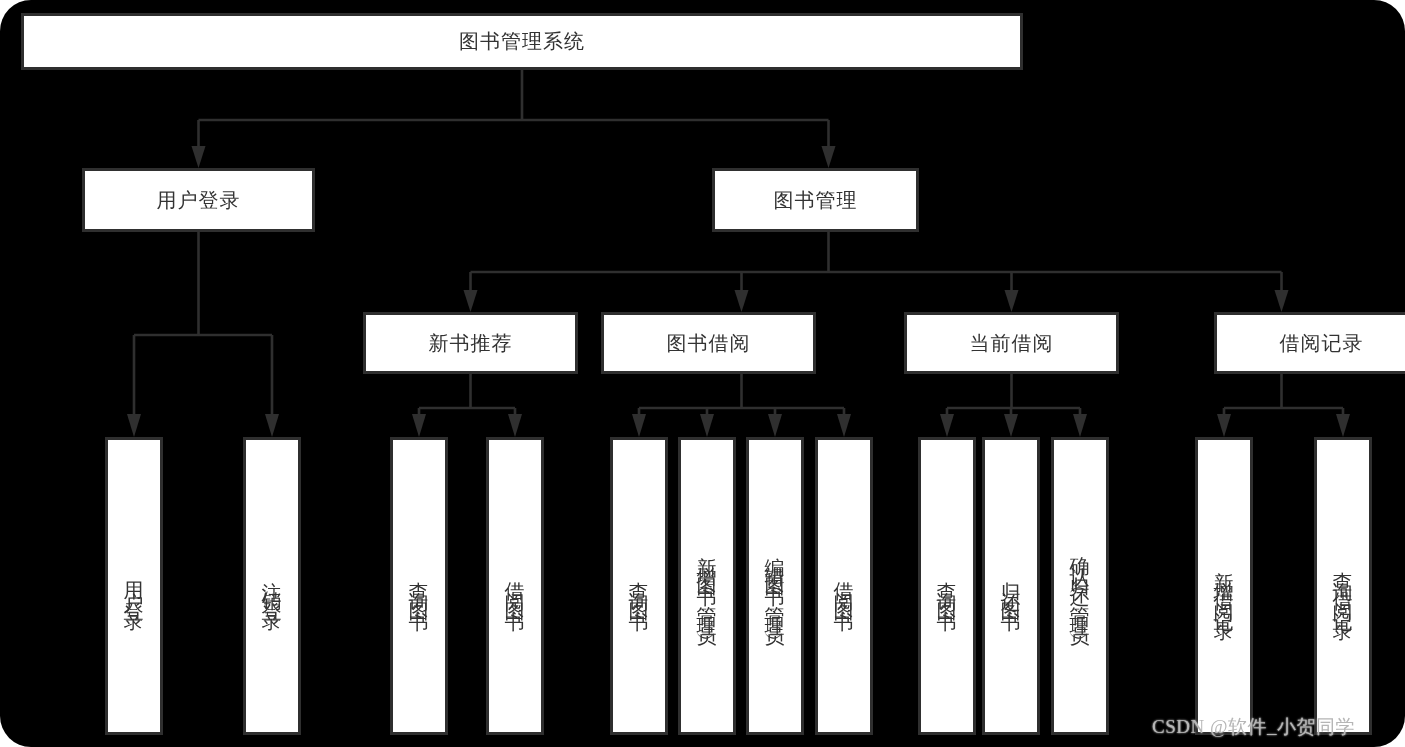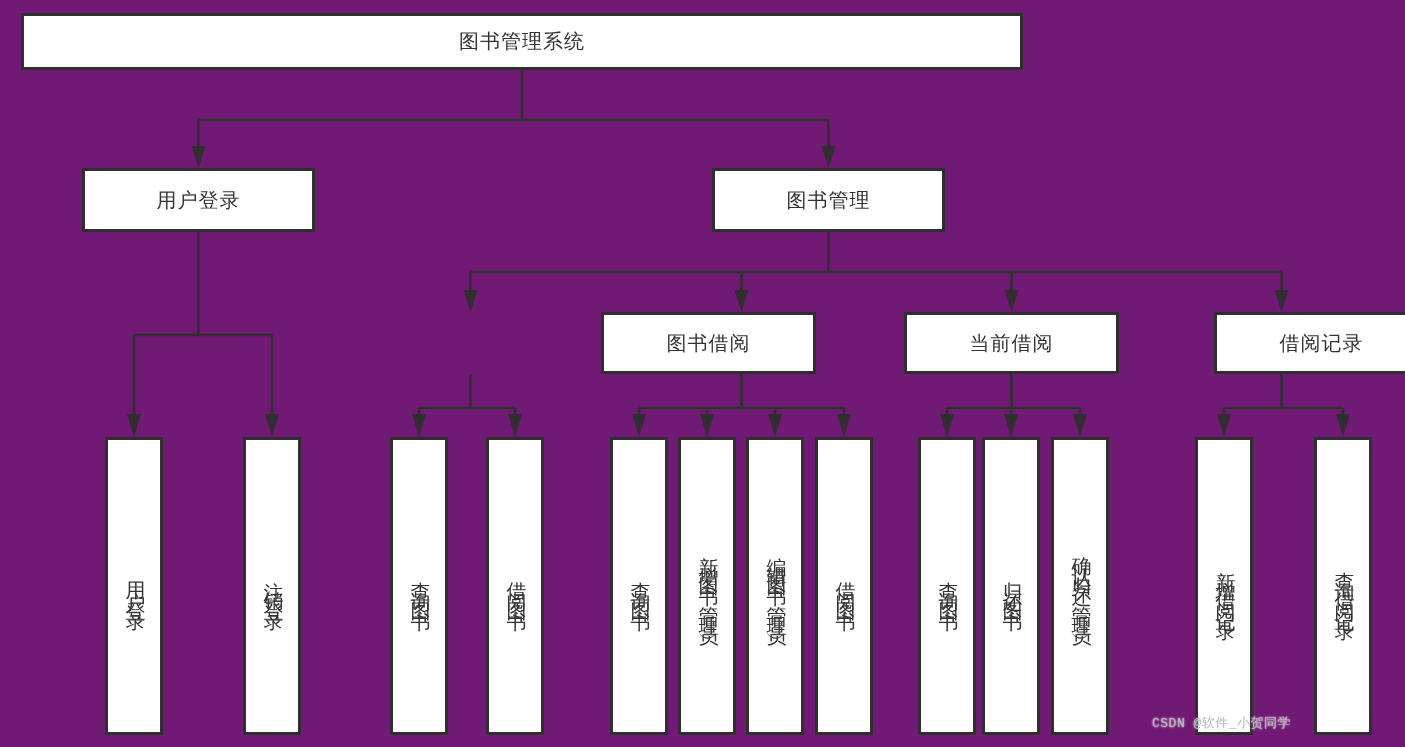--- a/index.html
+++ b/index.html
@@ -1,21 +1,22 @@
 <!DOCTYPE html>
 <html><head>
 <meta charset="utf-8">
 <style>
   html,body{margin:0;padding:0;background:#ffffff;}
   #canvas{
     position:relative;
     width:1405px;height:747px;
-    background:#701a75;
-    font-family:Liberation Mono, monospace;
+    background:#000000;
+    font-family:Liberation Serif, serif;
     overflow:hidden;
+    border-radius:31px;
   }
   .box{
     position:absolute;
     box-sizing:border-box;
     border:3px solid #2f2f2f;
     background:#ffffff;
     display:flex;
     align-items:center;
     justify-content:center;
     color:#333333;
@@ -29,21 +30,21 @@
     text-orientation:mixed;
     letter-spacing:10px;
     font-size:20px;
     color:#333333;
     line-height:1;
   }
   
   .n-root{left:21px;top:13px;width:1002px;height:57px;}
   
   .n-userlogin{left:82px;top:168px;width:233px;height:64px;}
-  .n-bookmgmt{left:712px;top:168px;width:233px;height:64px;}
+  .n-bookmgmt{left:712px;top:168px;width:207px;height:64px;}
   
   .lvl3{top:312px;width:215px;height:62px;}
   .n-newbook{left:363px;}
   .n-borrow{left:601px;}
   .n-current{left:904px;justify-content:center;}
   .n-records{left:1174px;margin-left:40px;}
   
   .leaf{top:437px;width:58px;height:298px;}
   .n-l-login{left:105px;}
   .n-l-logout{left:243px;}
@@ -60,21 +61,21 @@
   .n-l-brquery{left:1314px;}
   #connectors{
     position:absolute;left:0;top:0;width:1405px;height:747px;
     z-index:1;pointer-events:none;
   }
   #connectors path{stroke:#2f2f2f;stroke-width:2.6;fill:none;}
   #connectors polygon{fill:#2f2f2f;stroke:none;}
   .watermark{
     position:absolute;
     left:1152px;top:714px;
-    font-size:13px;
+    font-size:19px;
     color:#b6b6b6;
     letter-spacing:0.5px;
     z-index:3;
     text-shadow:0 0 2px #ffffff;
     white-space:nowrap;
   }
 </style>
 </head>
 <body>
 
@@ -134,20 +135,23 @@
     <span>图书管理系统</span>
   </div>
 
   <div class="box n-userlogin">
     <span>用户登录</span>
   </div>
   <div class="box n-bookmgmt">
     <span>图书管理</span>
   </div>
 
+  <div class="box lvl3 n-newbook">
+    <span>新书推荐</span>
+  </div>
   <div class="box lvl3 n-borrow">
     <span>图书借阅</span>
   </div>
   <div class="box lvl3 n-current">
     <span>当前借阅</span>
   </div>
   <div class="box lvl3 n-records">
     <span>借阅记录</span>
   </div>
 

